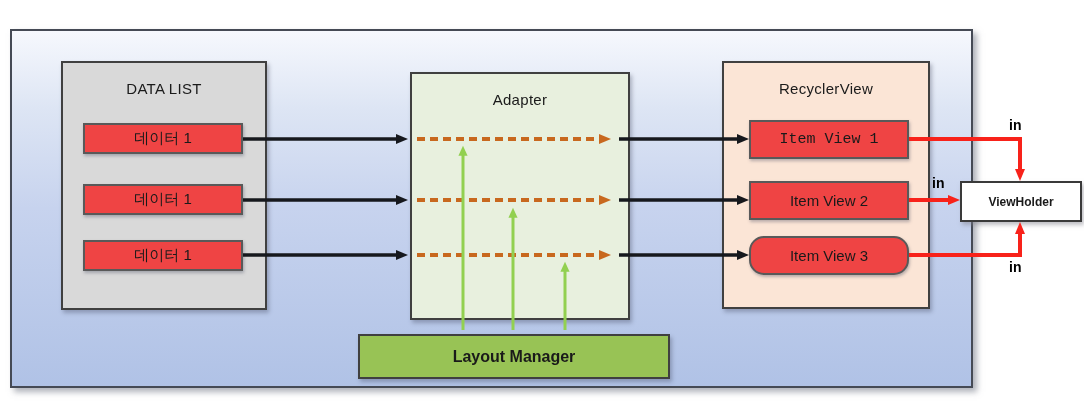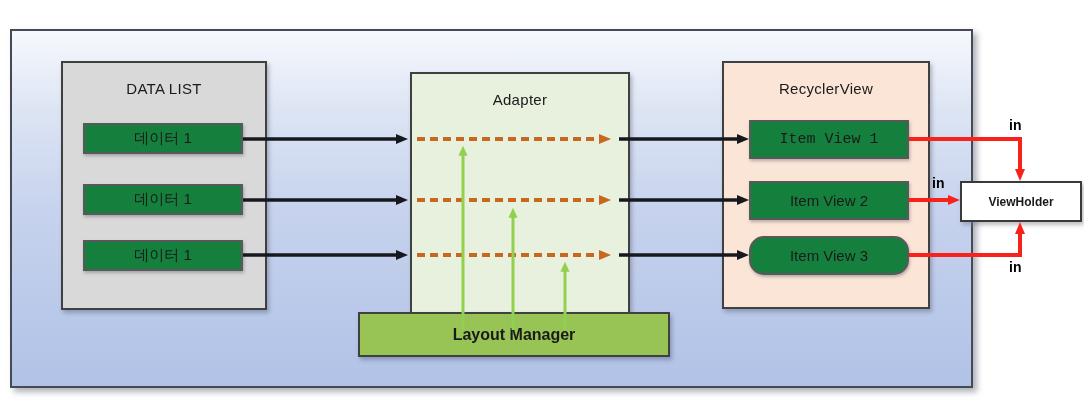--- a/index.html
+++ b/index.html
@@ -21,26 +21,26 @@
     box-shadow:2px 3px 4px rgba(60,65,90,0.35);
   }
   .group-title{
     text-align:center;font-weight:normal;font-size:15px;padding-top:17px;
     letter-spacing:.3px;
   }
   .data-list{left:61px;top:61px;width:206px;height:249px;background:var(--data-list-bg);}
   .adapter{left:410px;top:72px;width:220px;height:248px;background:var(--adapter-bg);}
   .recycler{left:722px;top:61px;width:208px;height:248px;background:var(--recycler-view-bg);}
   .layout-manager{
-    left:358px;top:312px;width:312px;height:45px;background:var(--layout-manager-bg);
+    left:358px;top:334px;width:312px;height:45px;background:var(--layout-manager-bg);
     display:flex;align-items:center;justify-content:center;
     font-weight:bold;font-size:16px;
   }
   .item-box{
-    position:absolute;box-sizing:border-box;background:#15803d;border:2px solid #595959;
+    position:absolute;box-sizing:border-box;background:#ef4444;border:2px solid #595959;
     display:flex;align-items:center;justify-content:center;
     font-size:15px;box-shadow:1px 2px 3px rgba(60,65,90,0.35);
   }
   .data-item{left:83px;width:160px;height:31px;}
   .data-item-0{top:123px;} .data-item-1{top:184px;} .data-item-2{top:240px;}
   .itemview{left:749px;width:160px;height:39px;z-index:4;}
   .itemview-0{top:120px;font-family:Liberation Mono, monospace;} .itemview-1{top:181px;} .itemview-2{top:236px;border-radius:15px;}
   .viewholder{
     position:absolute;left:960px;top:181px;width:122px;height:41px;z-index:5;
     box-sizing:border-box;background:#ffffff;border:2px solid #3a3a3a;

